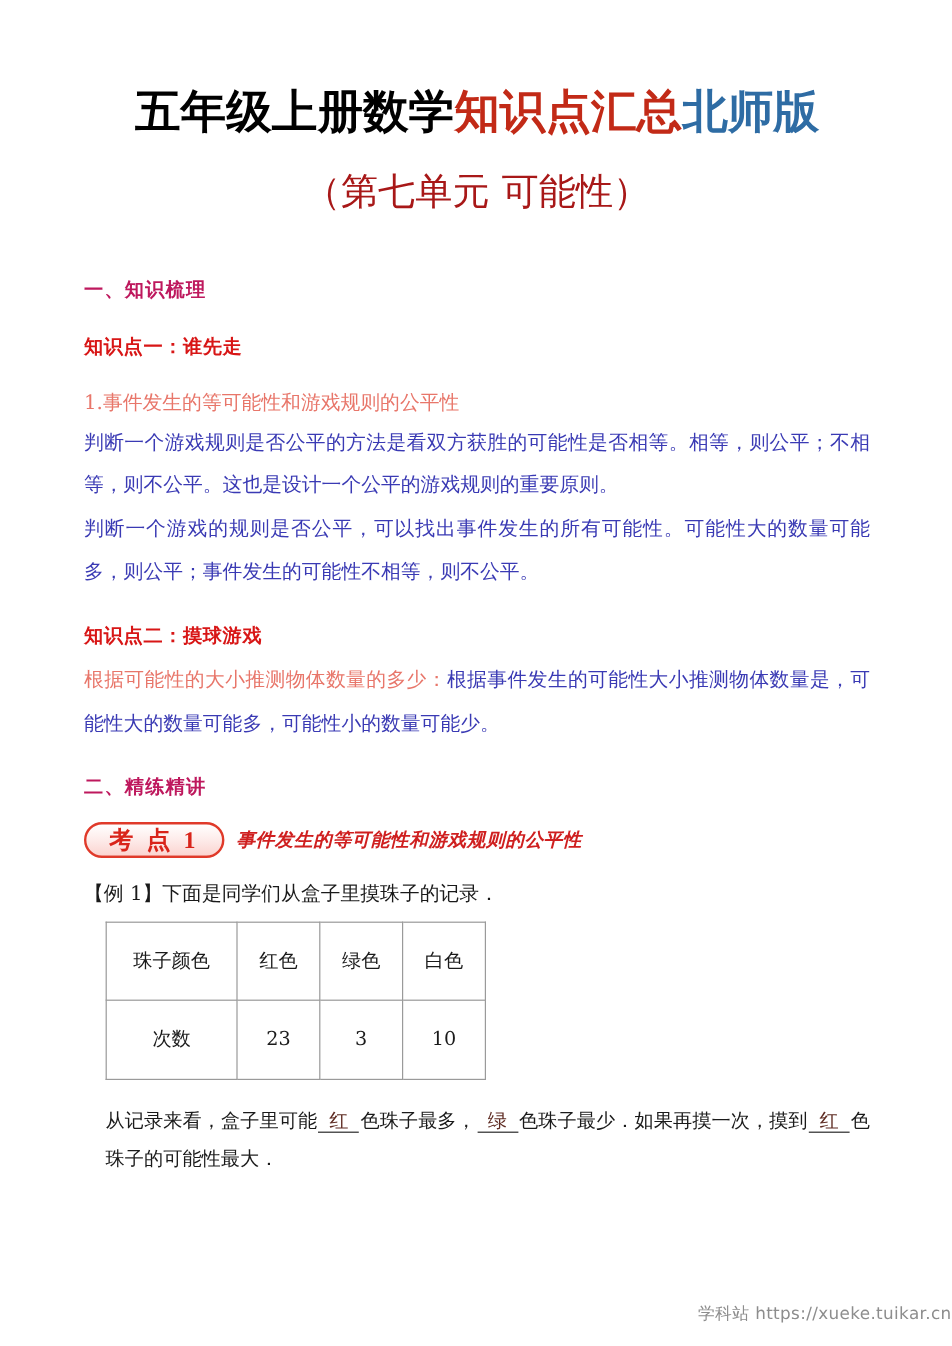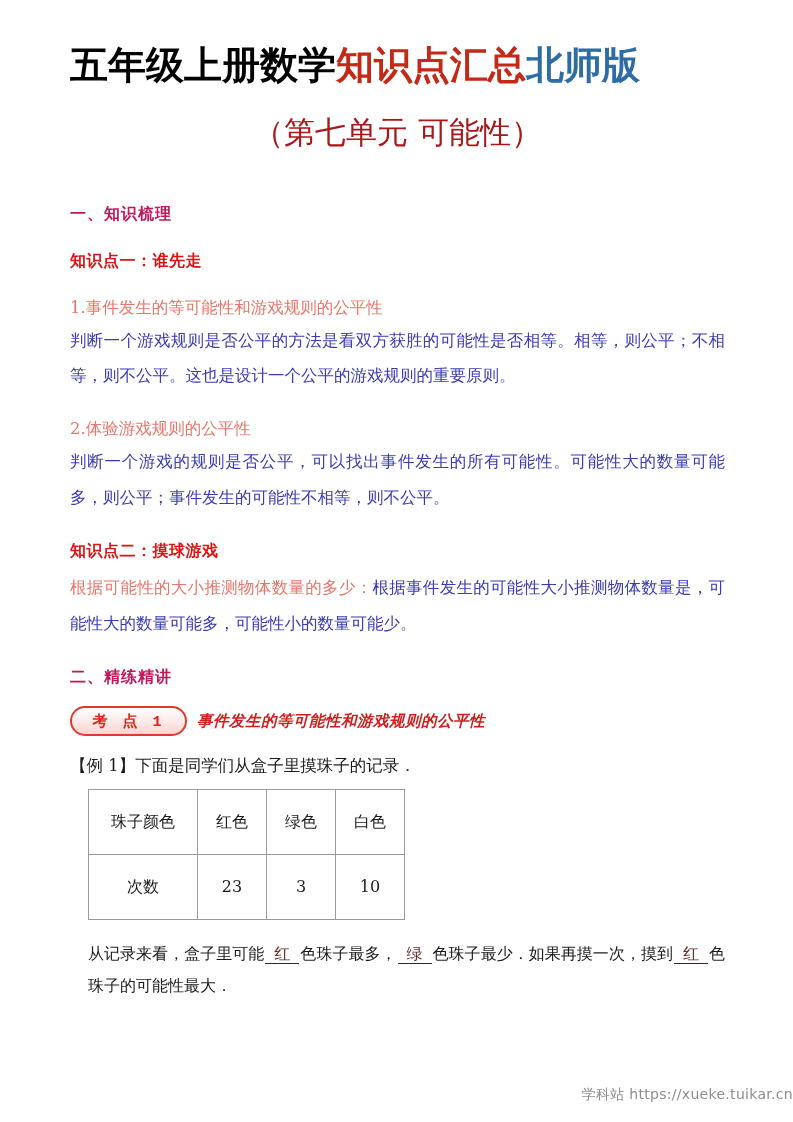--- a/index.html
+++ b/index.html
@@ -25,22 +25,22 @@
 
   .content {
     position: absolute;
     left: 70px;
     top: 0;
     width: 655px;
   }
 
   
   .title {
-    margin-top: 42px;
-    text-align: left;
+    margin-top: 70px;
+    text-align: center;
     font-family: "DejaVu Sans", "Liberation Sans", sans-serif;
     font-weight: bold;
     font-size: 38px;
     line-height: 1.25;
     letter-spacing: 0px;
     white-space: nowrap;
   }
   .title .seg-black { color: #000000; }
   .title .seg-red   { color: #c22a17; }
   .title .seg-blue  { color: #2e6ca4; }
@@ -102,23 +102,23 @@
   }
   .kaodian-badge {
     display: inline-flex;
     align-items: center;
     justify-content: center;
     width: 117px;
     height: 30px;
     border: 2px solid #e03a2a;
     border-radius: 15px;
     background: linear-gradient(#ffffff 0%, #fde9e7 55%, #fbd4d0 100%);
-    font-family: Liberation Mono, monospace;
-    font-weight: bold;
-    font-size: 15px;
+    font-family: Liberation Serif, serif;
+    font-weight: bold;
+    font-size: 20px;
     color: #d9241a;
     letter-spacing: 3px;
     box-sizing: border-box;
     text-align: right;
   }
   .kaodian-label {
     font-family: "DejaVu Serif", "Liberation Serif", serif;
     font-weight: bold;
     font-style: italic;
     font-size: 15.5px;
@@ -201,21 +201,20 @@
 
     <div class="subtitle">（第七单元  可能性）</div>
 
     <div class="sec-heading">一、知识梳理</div>
 
     <div class="kp-heading">知识点一：谁先走</div>
 
     <div class="num-heading">1.事件发生的等可能性和游戏规则的公平性</div>
     <div class="body-p nomargin">判断一个游戏规则是否公平的方法是看双方获胜的可能性是否相等。相等，则公平；不相等，则不公平。这也是设计一个公平的游戏规则的重要原则。</div>
 
-    <div class="num-heading">2.体验游戏规则的公平性</div>
     <div class="body-p nomargin">判断一个游戏的规则是否公平，可以找出事件发生的所有可能性。可能性大的数量可能多，则公平；事件发生的可能性不相等，则不公平。</div>
 
     <div class="kp-heading">知识点二：摸球游戏</div>
     <div class="body-p"><span class="lead-red">根据可能性的大小推测物体数量的多少：</span><span>根据事件发生的可能性大小推测物体数量是，可能性大的数量可能多，可能性小的数量可能少。</span></div>
 
     <div class="sec-heading tight">二、精练精讲</div>
 
     <div class="kaodian-row">
       <span class="kaodian-badge">考 点 1</span>
       <span class="kaodian-label">事件发生的等可能性和游戏规则的公平性</span>

